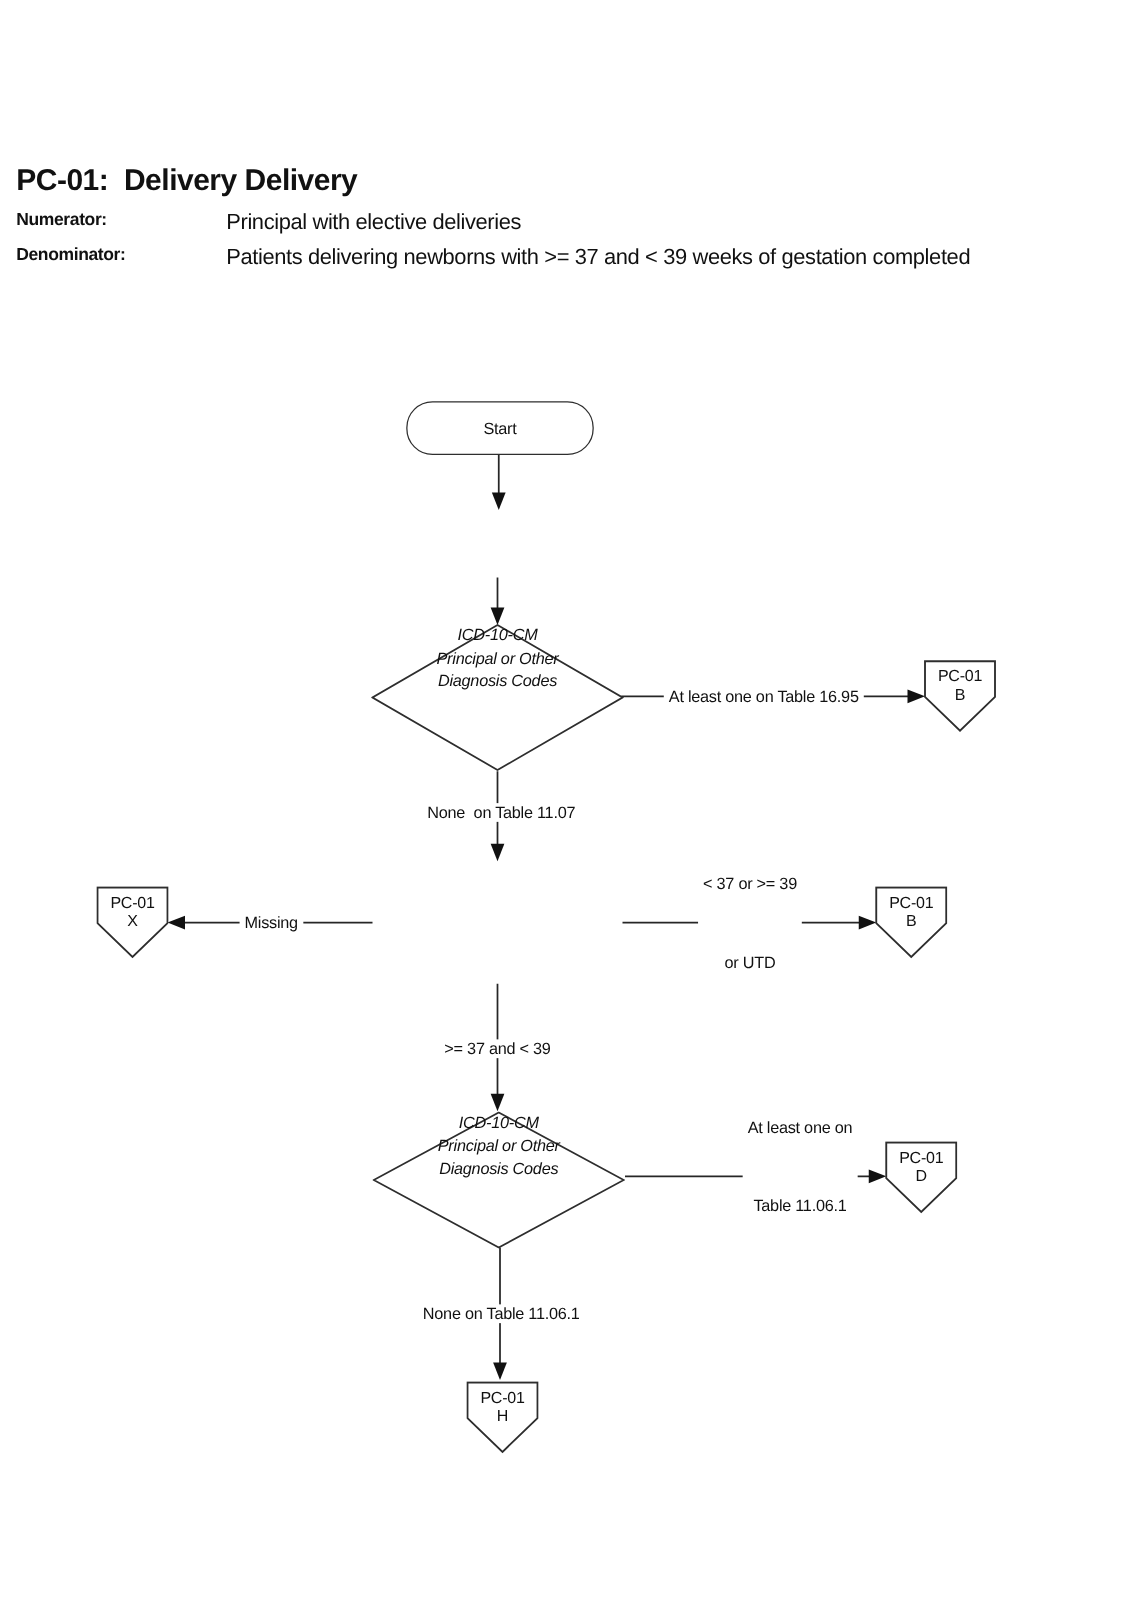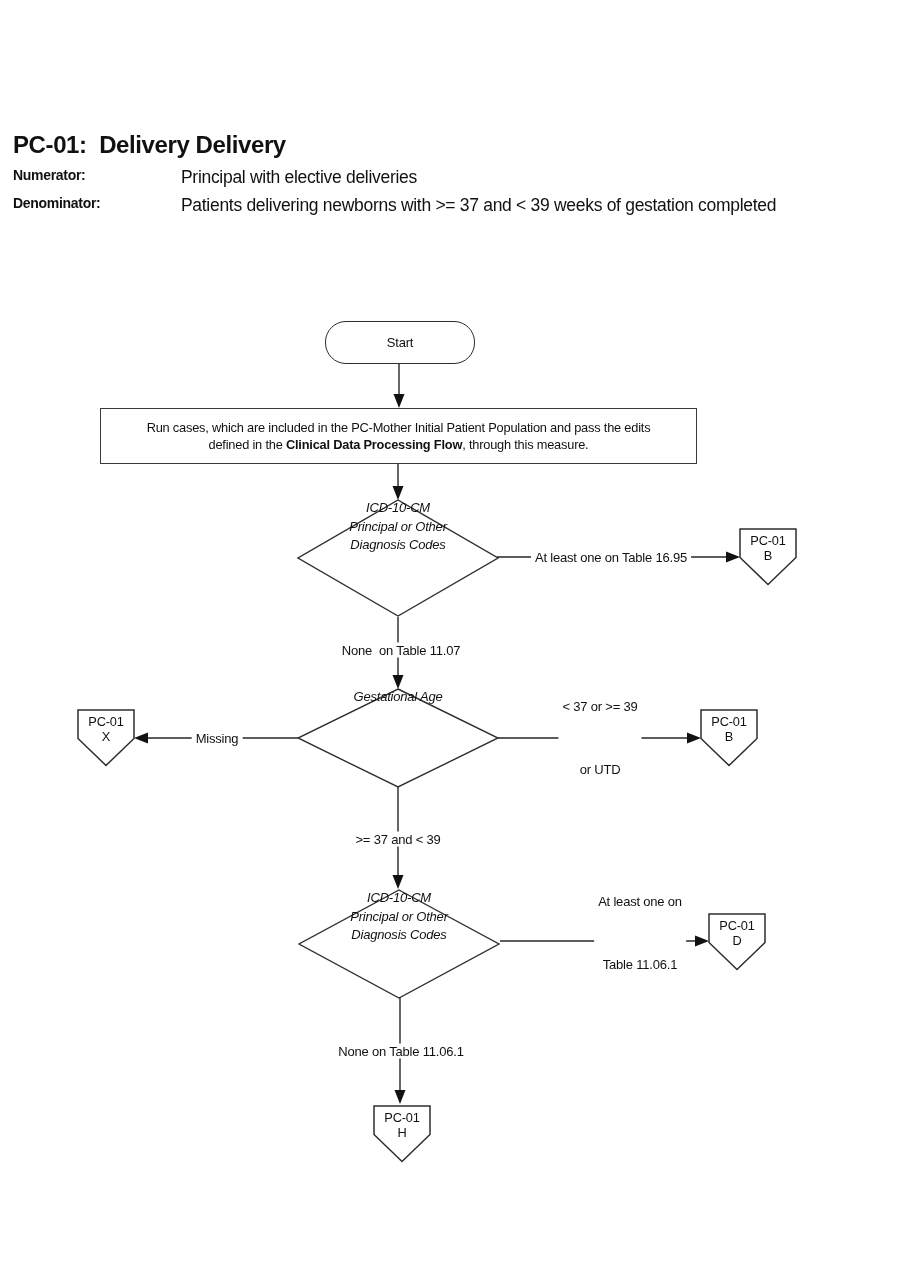--- a/index.html
+++ b/index.html
@@ -76,44 +76,32 @@
       <polygon points="398,889 392.5,875 403.5,875"></polygon>
       <polygon points="709,941 695,935.5 695,946.5"></polygon>
       <polygon points="400,1104 394.5,1090 405.5,1090"></polygon>
     </g>
   </svg>
 
   <div class="oval">
     <span>Start</span>
   </div>
 
-  <div class="proc">
-    <div>Run cases, which are included in the PC-Mother Initial Patient Population and pass the edits</div>
-    <div><span>defined in the </span><b>Clinical Data Processing Flow</b><span>, through this measure.</span></div>
-  </div>
 
   <div class="diamond" style="left:297px;top:499px;width:202px;height:118px">
     <svg width="202" height="118" viewBox="0 0 202 118">
       <polygon points="101,1 201,59 101,117 1,59" fill="#fff" stroke="#2e2e2e" stroke-width="1.4"></polygon>
     </svg>
     <div class="dtext">
       <div>ICD-10-CM</div>
       <div>Principal or Other</div>
       <div>Diagnosis Codes</div>
     </div>
   </div>
 
-  <div class="diamond" style="left:297px;top:688px;width:202px;height:100px">
-    <svg width="202" height="100" viewBox="0 0 202 100">
-      <polygon points="101,1 201,50 101,99 1,50" fill="#fff" stroke="#2e2e2e" stroke-width="1.4"></polygon>
-    </svg>
-    <div class="dtext">
-      <div>Gestational Age</div>
-    </div>
-  </div>
 
   <div class="diamond" style="left:298px;top:889px;width:202px;height:110px">
     <svg width="202" height="110" viewBox="0 0 202 110">
       <polygon points="101,1 201,55 101,109 1,55" fill="#fff" stroke="#2e2e2e" stroke-width="1.4"></polygon>
     </svg>
     <div class="dtext">
       <div>ICD-10-CM</div>
       <div>Principal or Other</div>
       <div>Diagnosis Codes</div>
     </div>

